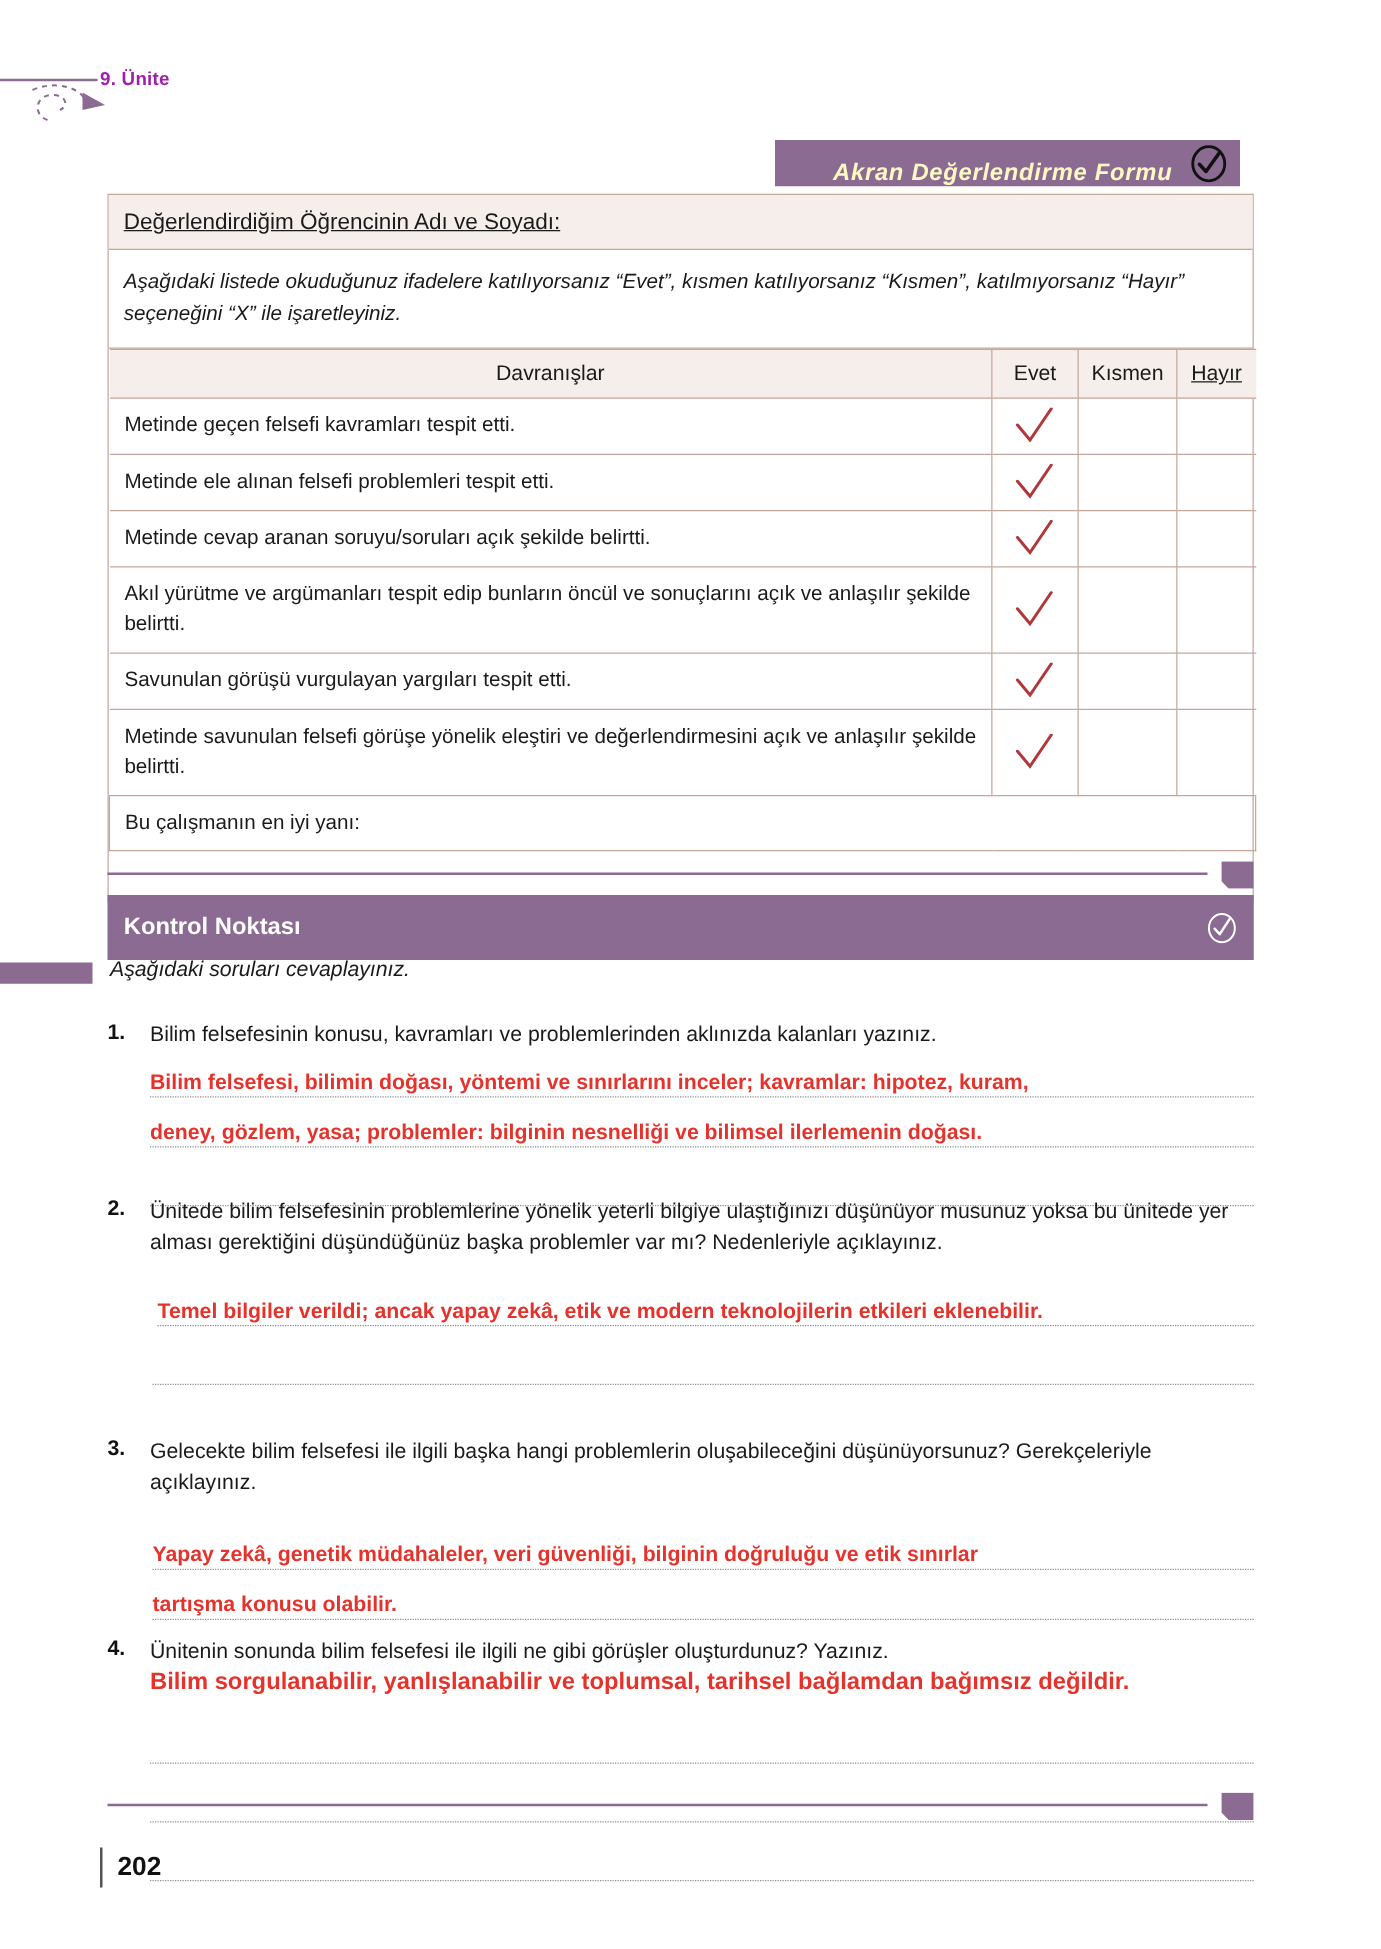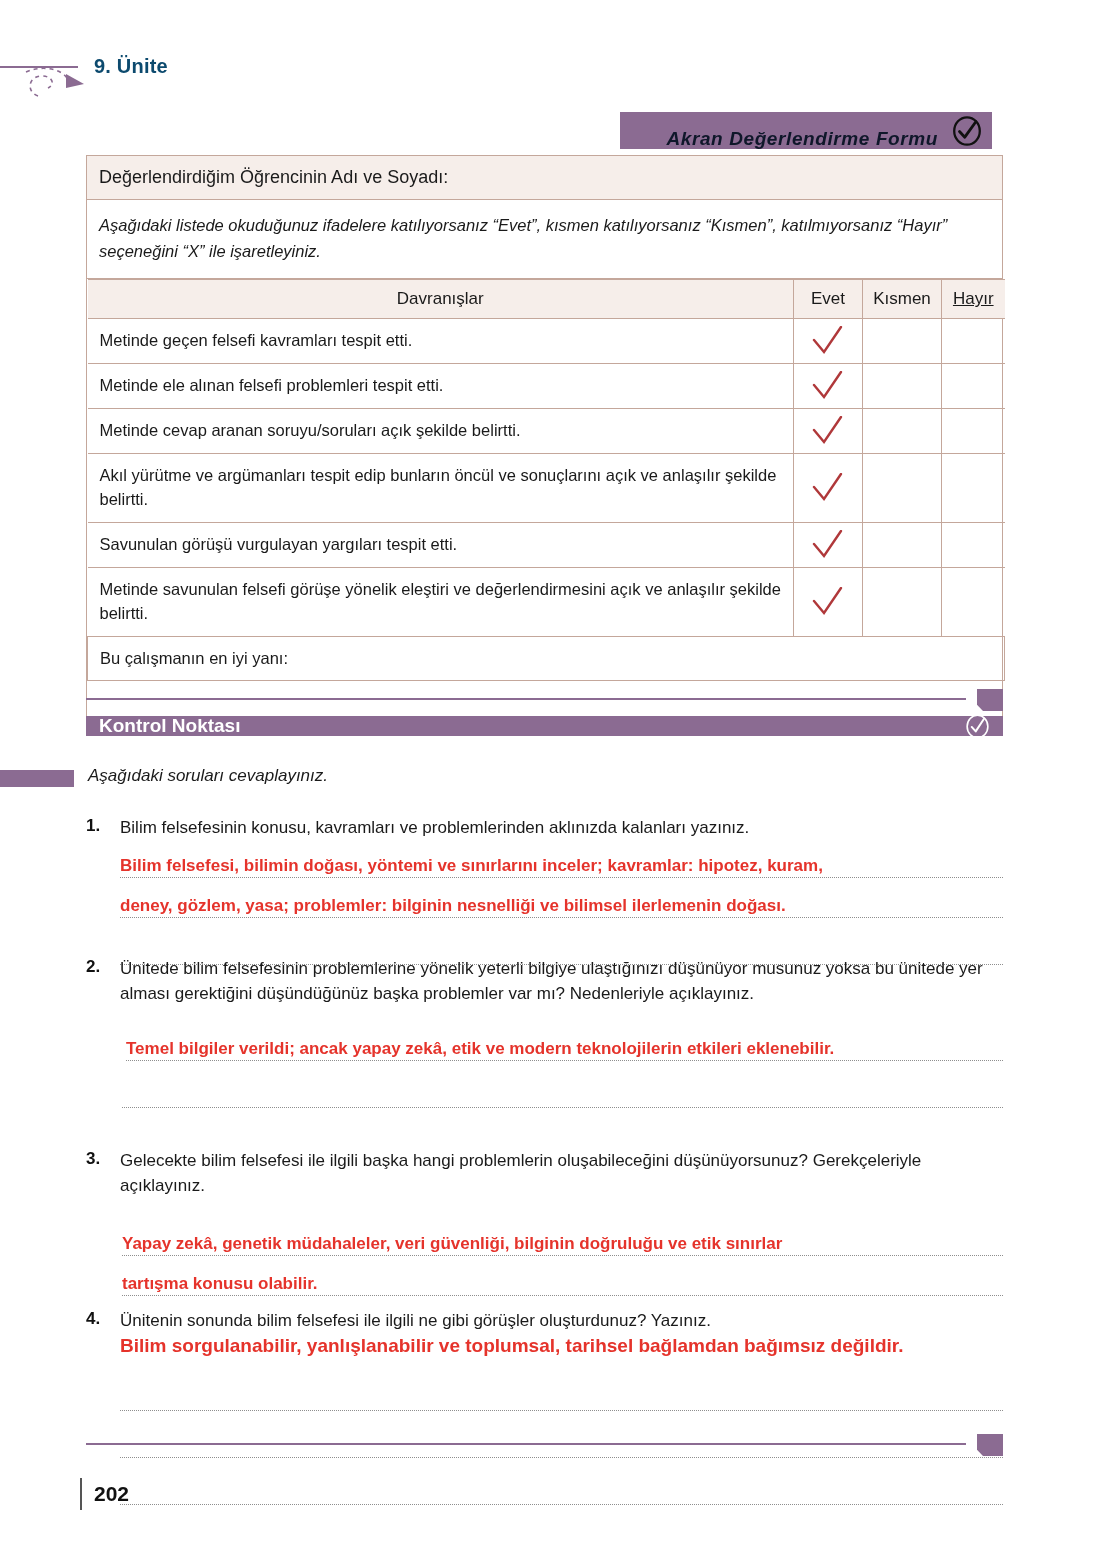--- a/index.html
+++ b/index.html
@@ -23,24 +23,24 @@
     left: 0;
     display: flex;
     align-items: center;
   }
   .unit-rule {
     width: 78px;
     height: 2px;
     background: #8B6B92;
   }
   .unit-label {
-    margin-left: 16px;
-    font-size: 20px;
-    font-weight: bold;
-    color: #0c4a6e;
+    margin-left: 2px;
+    font-size: 15px;
+    font-weight: bold;
+    color: #a21caf;
     letter-spacing: .2px;
   }
   .swoosh {
     position: absolute;
     top: 62px;
     left: 18px;
     width: 70px;
     height: 48px;
   }
 
@@ -52,21 +52,21 @@
     width: 372px;
     height: 37px;
     background: #8B6B92;
     display: flex;
     align-items: center;
     justify-content: flex-end;
     padding-right: 10px;
     box-sizing: border-box;
   }
   .form-badge-text {
-    color: #0f172a;
+    color: #fef9c3;
     font-size: 19px;
     font-weight: bold;
     font-style: italic;
     letter-spacing: .6px;
     margin-right: 14px;
     white-space: nowrap;
     margin-top: 16px;
   }
   .badge-check {
     width: 30px;
@@ -83,20 +83,21 @@
     border: 1px solid #C4A79B;
     box-sizing: border-box;
     background: #ffffff;
   }
   .form-name-row {
     background: #F6EEEA;
     border-bottom: 1px solid #C4A79B;
     padding: 11px 12px 11px 12px;
     font-size: 18px;
     color: #1a1a1a;
+    text-decoration: underline;
   }
   .form-instructions {
     padding: 13px 14px 14px 12px;
     font-size: 16.5px;
     font-style: italic;
     line-height: 1.55;
     border-bottom: 1px solid #C4A79B;
     color: #1a1a1a;
   }
 
@@ -166,21 +167,21 @@
     background: #8B6B92;
     clip-path: polygon(0 0, 100% 0, 100% 100%, 6px 100%, 0 72%);
   }
 
   
   .section-bar {
     position: absolute;
     left: 86px;
     top: 716px;
     width: 917px;
-    height: 20px;
+    height: 52px;
     background: #8B6B92;
     display: flex;
     align-items: center;
     justify-content: space-between;
     padding: 0 13px;
     box-sizing: border-box;
   }
   .section-bar-title {
     color: #ffffff;
     font-size: 19px;

